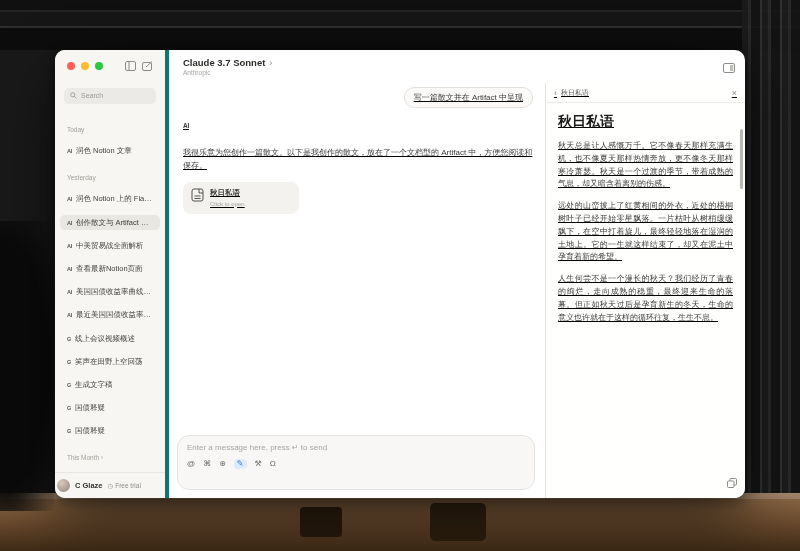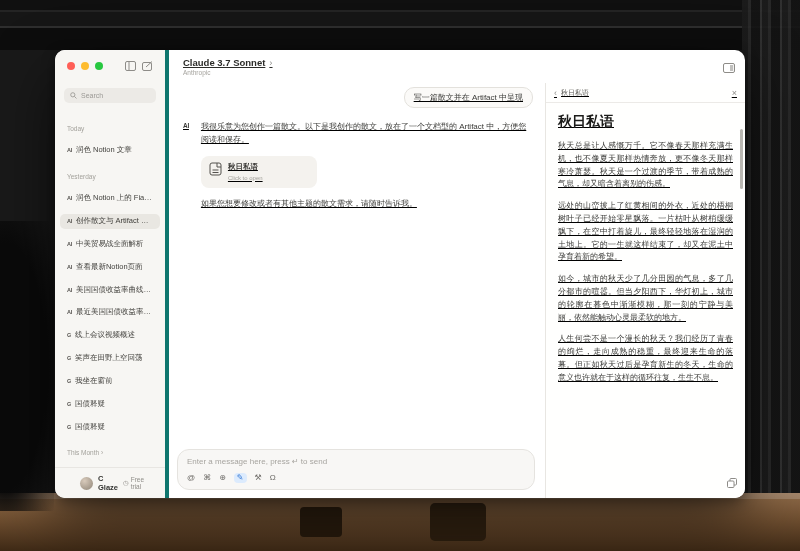--- a/index.html
+++ b/index.html
@@ -30,51 +30,51 @@
   .tl-icons { margin-left:auto; display:flex; gap:6px; color:#8e8c88; }
   .tl-icons svg { display:block; }
   .search { margin:2px 9px 7px 9px; height:17px; background:#eceae6; border-radius:5px; display:flex; align-items:center; gap:4px;
     padding:0 6px; font-size:7px; color:#9b9995; }
   .sec-label { font-size:6.5px; color:#a3a19b; margin:7px 12px 3px 12px; }
   .s-item { display:flex; align-items:center; gap:4px; margin:0 5px; padding:3px 7px; border-radius:5px;
     font-size:7.5px; color:#403f3b; white-space:nowrap; overflow:hidden; cursor:default; }
   .s-item .chip { font-size:5.5px; font-weight:bold; color:#55534f; letter-spacing:-.3px; flex:none; }
   .s-item.selected { background:#e9e7e2; }
   .s-item .lbl { overflow:hidden; text-overflow:ellipsis; }
-  .user-footer { margin-top:auto; border-top:1px solid #e8e6e2; padding:6px 25px; display:flex; align-items:center; gap:5px; }
+  .user-footer { margin-top:auto; border-top:1px solid #e8e6e2; padding:6px 2px; display:flex; align-items:center; gap:5px; }
   .avatar { width:13px; height:13px; border-radius:50%; background:radial-gradient(circle at 35% 30%,#d8cabb,#8f8577); flex:none; }
   .uname { font-size:7.5px; color:#333330; font-weight:bold; }
   .plan { font-size:6.5px; color:#8f8d88; display:flex; gap:2px; align-items:center; }
 
   
   .content { position:relative; flex:1; display:flex; flex-direction:column; }
   .main-header { height:33px; padding:7px 12px 0 14px; position:relative; }
-  .model-row { font-size:9.5px; font-weight:bold; color:#2b2b28; display:flex; gap:4px; align-items:center;text-decoration:underline; }
+  .model-row { font-size:9.5px; font-weight:bold; color:#2b2b28; display:flex; gap:4px; align-items:center; }
   .model-row .chev { color:#8a8a86; font-weight:normal; }
   .provider { font-size:6.5px; color:#a5a39e; margin-top:1px; }
   .panel-toggle { position:absolute; right:10px; top:9px; color:#8e8c88; cursor:pointer; }
 
   .body-split { flex:1; display:flex; min-height:0;text-decoration:underline; }
 
   
   .chat { flex:1; position:relative; padding:4px 12px 0 14px; display:flex; flex-direction:column; min-width:0; }
   .bubble-row { display:flex; justify-content:flex-end; }
   .user-bubble { background:#fbfaf8; border:1px solid #e3e1dc; border-radius:10px; padding:4px 9px; font-size:8px; color:#3b3b38; }
-  .asst-row { display:flex; gap:12px; margin-top:13px; }
+  .asst-row { display:flex; gap:18px; margin-top:13px;flex-direction:column; }
   .asst-logo { font-size:6.5px; font-weight:bold; color:#393936; letter-spacing:-.3px; padding-top:1px; flex:none; }
   .asst-col { font-size:8px; color:#3b3b38; line-height:1.6; }
   .artifact-card { margin:9px 0 2px 0; width:116px; background:#f4f2ee; border-radius:8px; padding:5px 8px;
     display:flex; gap:6px; align-items:center; cursor:pointer; }
   .doc-ic { color:#55534f; flex:none; }
   .ac-title { font-size:7.5px; font-weight:bold; color:#3a3936; }
   .ac-sub { font-size:6px; color:#a3a19b; margin-top:1px; }
   .asst-p { margin-top:10px; }
 
   .input-wrap { position:absolute; left:8px; right:10px; bottom:8px; background:#f8f7f5; border:1px solid #e5e3df;
-    border-radius:12px; padding:7px 9px 6px 9px; }
+    border-radius:12px; padding:7px 9px 20px 9px; }
   .input-ph { font-size:8px; color:#a7a5a0; }
   .input-icons { display:flex; gap:8px; margin-top:7px; align-items:center; }
   .in-ic { font-size:8px; color:#6e6c68; line-height:1; }
   .in-ic.active { background:#dcebfd; color:#3f7fd6; border-radius:4px; padding:1px 3px; }
 
   
   .panel { width:200px; min-width:200px; border-left:1px solid #e8e6e2; display:flex; flex-direction:column; background:#fffffe; }
   .panel-bar { height:20px; display:flex; align-items:center; gap:4px; padding:0 8px; border-bottom:1px solid #eceae7;
     font-size:7px; color:#55534f; }
   .pb-back { color:#8e8c88; font-size:9px; cursor:pointer; }
@@ -161,21 +161,21 @@
       <div class="s-item">
         <span class="chip">G</span>
         <span class="lbl">线上会议视频概述</span>
       </div>
       <div class="s-item">
         <span class="chip">G</span>
         <span class="lbl">笑声在田野上空回荡</span>
       </div>
       <div class="s-item">
         <span class="chip">G</span>
-        <span class="lbl">我坐在窗前</span>
+        <span class="lbl">生成文字稿</span>
       </div>
       <div class="s-item">
         <span class="chip">G</span>
         <span class="lbl">国债释疑</span>
       </div>
       <div class="s-item">
         <span class="chip">G</span>
         <span class="lbl">国债释疑</span>
       </div>
 
@@ -222,21 +222,20 @@
                       <path d="M8 1 L8 5 L12 5" fill="none" stroke="currentColor"></path>
                       <line x1="3.5" y1="8" x2="9.5" y2="8" stroke="currentColor"></line>
                       <line x1="3.5" y1="10.5" x2="9.5" y2="10.5" stroke="currentColor"></line>
                     </svg></span>
                 <span>
                   <div class="ac-title">秋日私语</div>
                   <div class="ac-sub">Click to open</div>
                 </span>
               </div>
 
-              <div class="asst-p">如果您想要修改或者有其他主题的散文需求，请随时告诉我。</div>
             </div>
           </div>
 
           <div class="input-wrap">
             <div class="input-ph">Enter a message here, press ↵ to send</div>
             <div class="input-icons">
               <span class="in-ic">@</span>
               <span class="in-ic">⌘</span>
               <span class="in-ic">⊕</span>
               <span class="in-ic active">✎</span>
@@ -249,21 +248,20 @@
         <div class="panel">
           <div class="panel-bar">
             <span class="pb-back">‹</span>
             <span>秋日私语</span>
             <span class="pb-close">×</span>
           </div>
           <div class="panel-body">
             <div class="panel-title">秋日私语</div>
             <p>秋天总是让人感慨万千。它不像春天那样充满生机，也不像夏天那样热情奔放，更不像冬天那样寒冷萧瑟。秋天是一个过渡的季节，带着成熟的气息，却又暗含着离别的伤感。</p>
             <p>远处的山峦披上了红黄相间的外衣，近处的梧桐树叶子已经开始零星飘落。一片枯叶从树梢缓缓飘下，在空中打着旋儿，最终轻轻地落在湿润的土地上。它的一生就这样结束了，却又在泥土中孕育着新的希望。</p>
-            <p>如今，城市的秋天少了几分田园的气息，多了几分都市的喧嚣。但当夕阳西下，华灯初上，城市的轮廓在暮色中渐渐模糊，那一刻的宁静与美丽，依然能触动心灵最柔软的地方。</p>
             <p>人生何尝不是一个漫长的秋天？我们经历了青春的绚烂，走向成熟的稳重，最终迎来生命的落幕。但正如秋天过后是孕育新生的冬天，生命的意义也许就在于这样的循环往复，生生不息。</p>
 
             <span class="scroll-thumb"></span>
             <span class="copy-btn"><svg width="10" height="10" viewBox="0 0 10 10">
                   <rect x="3" y="0.5" width="6.5" height="6.5" rx="1" fill="none" stroke="currentColor"></rect>
                   <rect x="0.5" y="3" width="6.5" height="6.5" rx="1" fill="#fff" stroke="currentColor"></rect>
                 </svg></span>
           </div>
         </div>
       </div>

